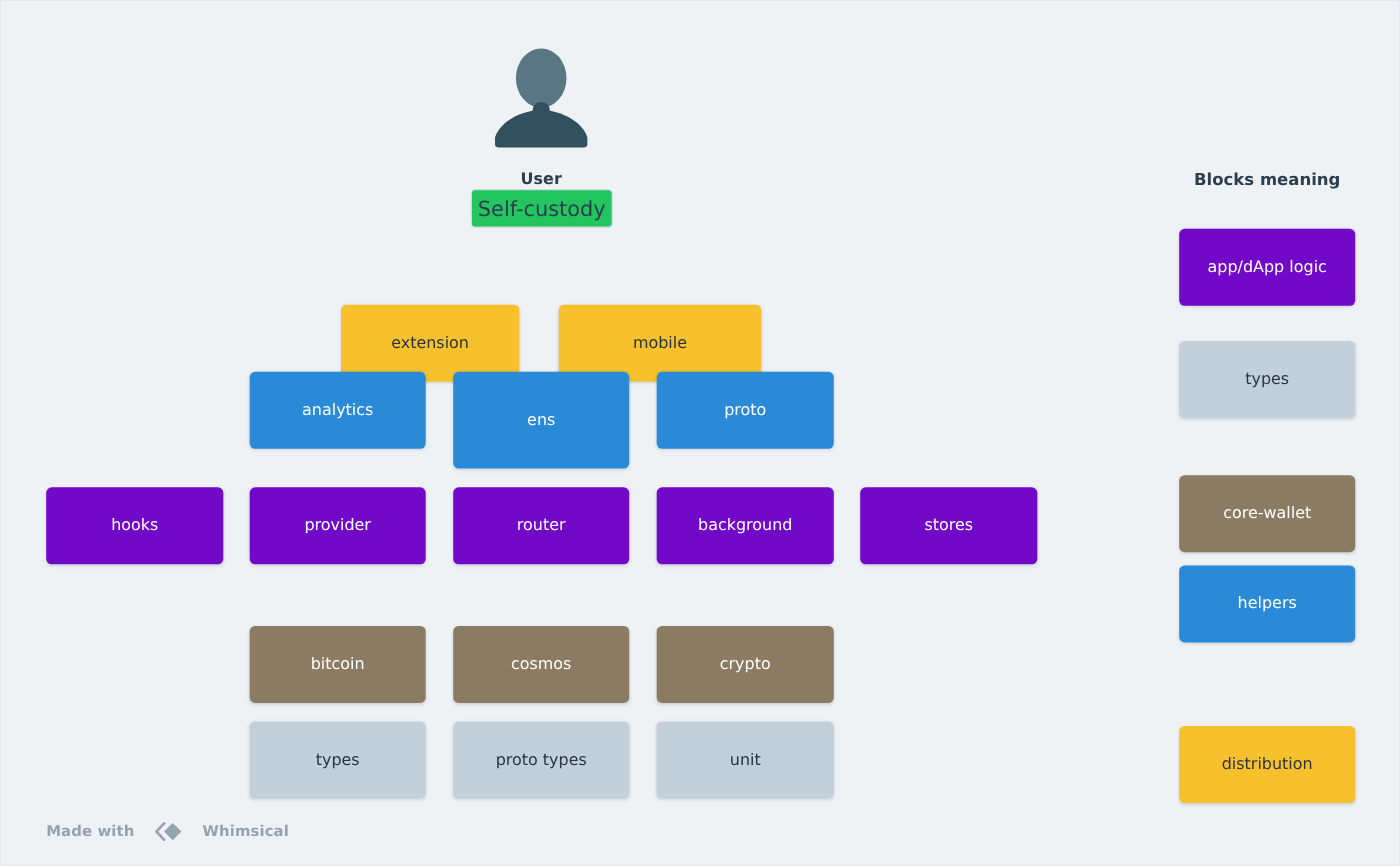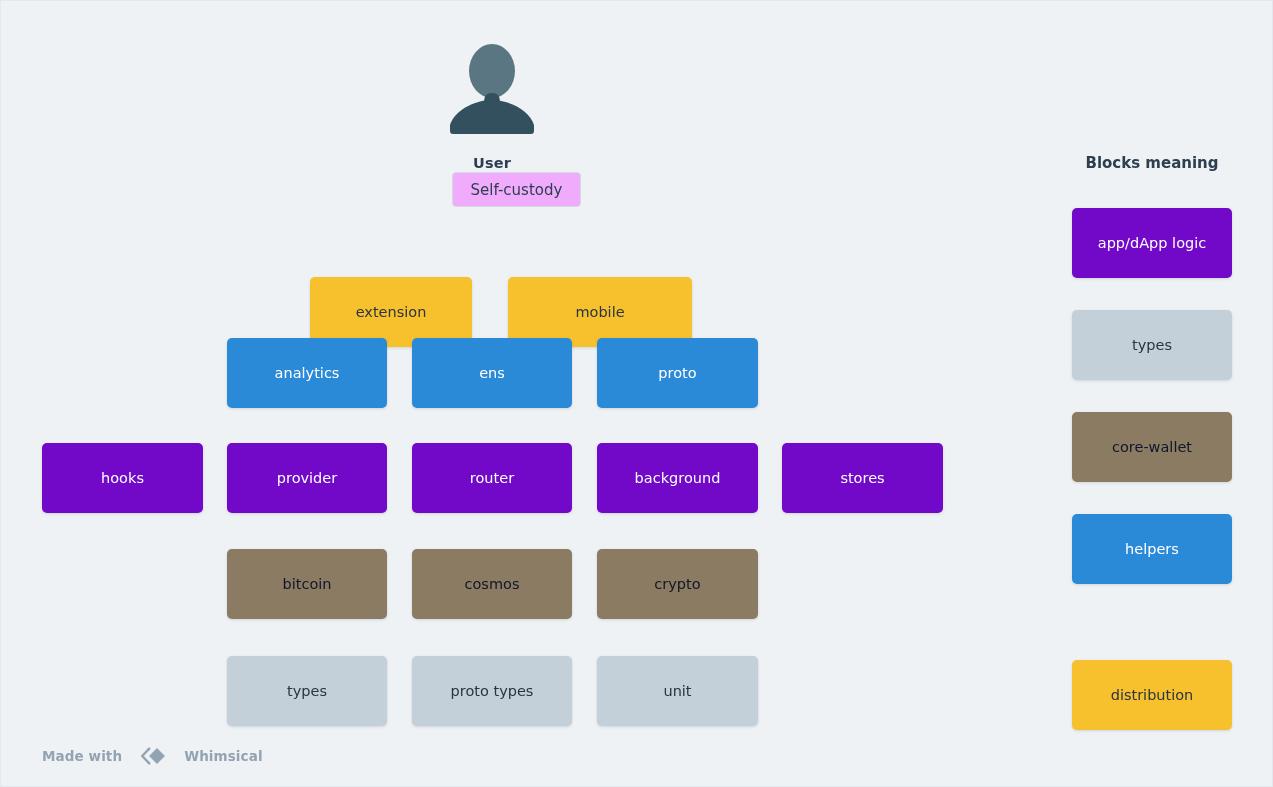--- a/index.html
+++ b/index.html
@@ -44,50 +44,49 @@
     color: #2c3e4f;
     letter-spacing: 0.1px;
   }
 
   .self-custody {
     position: absolute;
     left: 427px;
     top: 171px;
     width: 129px;
     height: 35px;
-    background: #f0abfc;
+    background: #22c55e;
     border: 1px solid #d3dae2;
     border-radius: 4px;
     box-sizing: border-box;
     display: flex;
     align-items: center;
     justify-content: center;
-    font-size: 15px;
+    font-size: 19px;
     color: #2c3e4f;
-    margin-left: 24px;
   }
 
   
   .block {
     position: absolute;
     border-radius: 5px;
     display: flex;
     align-items: center;
     justify-content: center;
     font-size: 14.5px;
     box-sizing: border-box;
     box-shadow: 0 1px 3px rgba(45, 60, 80, 0.16);
     text-align: center;
     line-height: 1.25;
     padding: 0 6px;
   }
   .block.distribution { background: #f6c12c; color: #2b3440; margin-top: 44px; }
   .block.helpers      { background: #2b8ad8; color: #ffffff; }
   .block.applogic     { background: #7209c8; color: #ffffff; }
-  .block.corewallet   { background: #8a7b62; color: #0f172a; }
+  .block.corewallet   { background: #8a7b62; color: #ffffff; margin-top: 20px; }
   .block.types        { background: #c3cfd9; color: #2b3440; }
 
   
   .legend-title {
     position: absolute;
     left: 1051px;
     top: 153px;
     width: 200px;
     text-align: center;
     font-size: 15px;
@@ -132,21 +131,21 @@
   <div class="block distribution" style="left:309px; top:232px; width:162px; height:70px;">
     <span>extension</span>
   </div>
   <div class="block distribution" style="left:507px; top:232px; width:184px; height:70px;">
     <span>mobile</span>
   </div>
 
   <div class="block helpers" style="left:226px; top:337px; width:160px; height:70px;">
     <span>analytics</span>
   </div>
-  <div class="block helpers" style="left:411px; top:337px; width:160px; height:70px;">
+  <div class="block helpers" style="left:411px; top:337px; width:160px; height:88px;">
     <span>ens</span>
   </div>
   <div class="block helpers" style="left:596px; top:337px; width:161px; height:70px;">
     <span>proto</span>
   </div>
 
   <div class="block applogic" style="left:41px; top:442px; width:161px; height:70px;">
     <span>hooks</span>
   </div>
   <div class="block applogic" style="left:226px; top:442px; width:160px; height:70px;">

